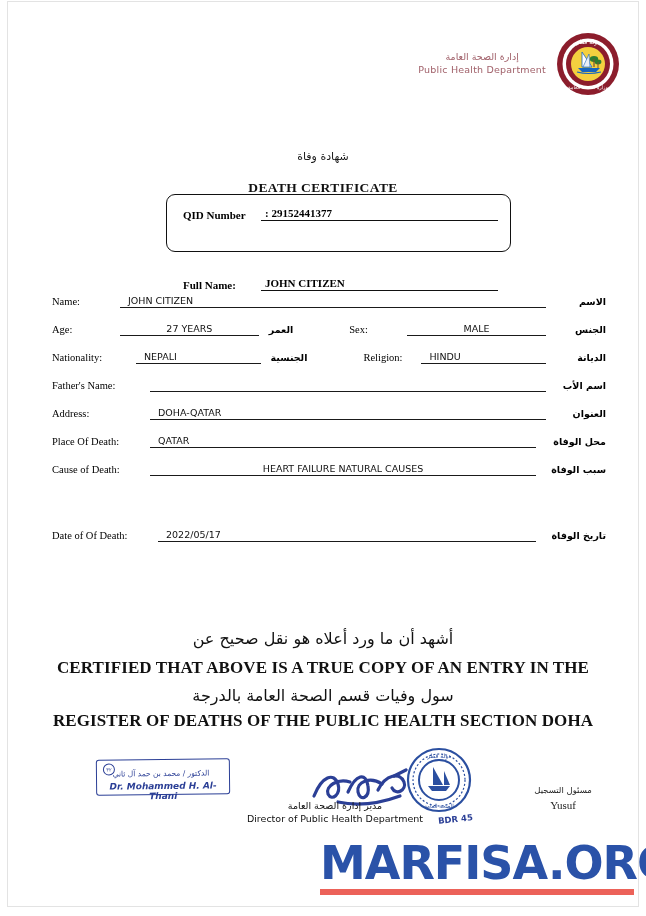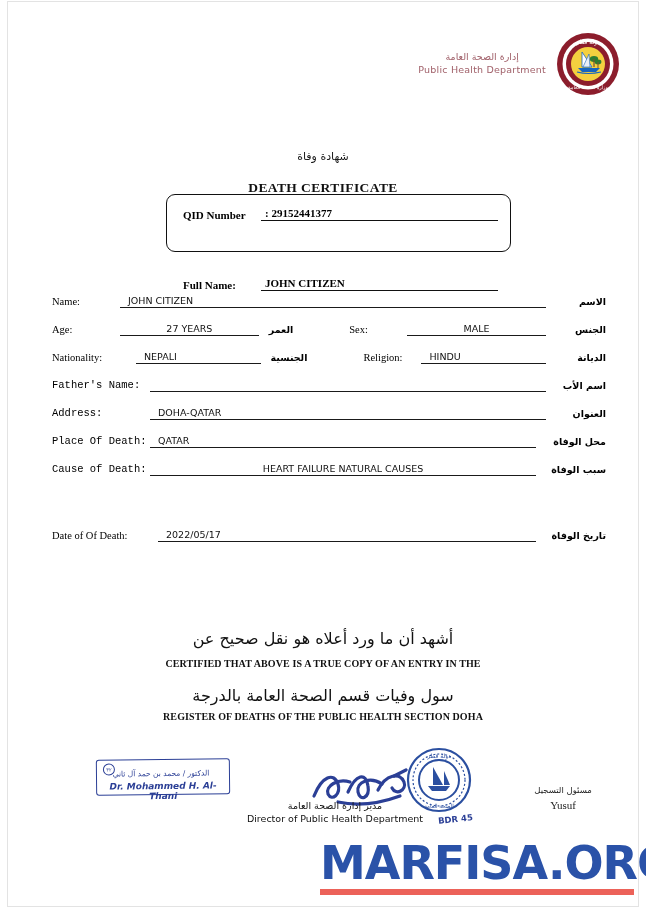--- a/index.html
+++ b/index.html
@@ -166,39 +166,39 @@
     font-weight: bold;
   }
   .f-ar.mid {
     padding-right: 10px;
     padding-left: 10px;
   }
 
   
   .w-lab-sm { width: 62px;  flex: 0 0 62px; }
   .w-lab-md { width: 78px;  flex: 0 0 78px; }
-  .w-lab-lg { width: 92px;  flex: 0 0 92px; font-family: Liberation Mono, monospace; }
+  .w-lab-lg { width: 92px;  flex: 0 0 92px; }
   .w-lab-xl { width: 100px; flex: 0 0 100px; }
   .w-ar-sm  { width: 52px;  flex: 0 0 52px; }
   .w-ar-md  { width: 62px;  flex: 0 0 62px; }
 
   
   .cert {
     position: absolute;
     left: 0;
     width: 100%;
     text-align: center;
   }
   .cert-ar {
     font-family: "DejaVu Sans", sans-serif;
     font-size: 16px;
     color: #111;
   }
   .cert-en {
-    font-size: 10px;
+    font-size: 17px;
     font-weight: bold;
     letter-spacing: .1px;
     color: #111;
   }
 
   
   .stamp-box {
     position: absolute;
     left: 88px;
     top: 757px;

